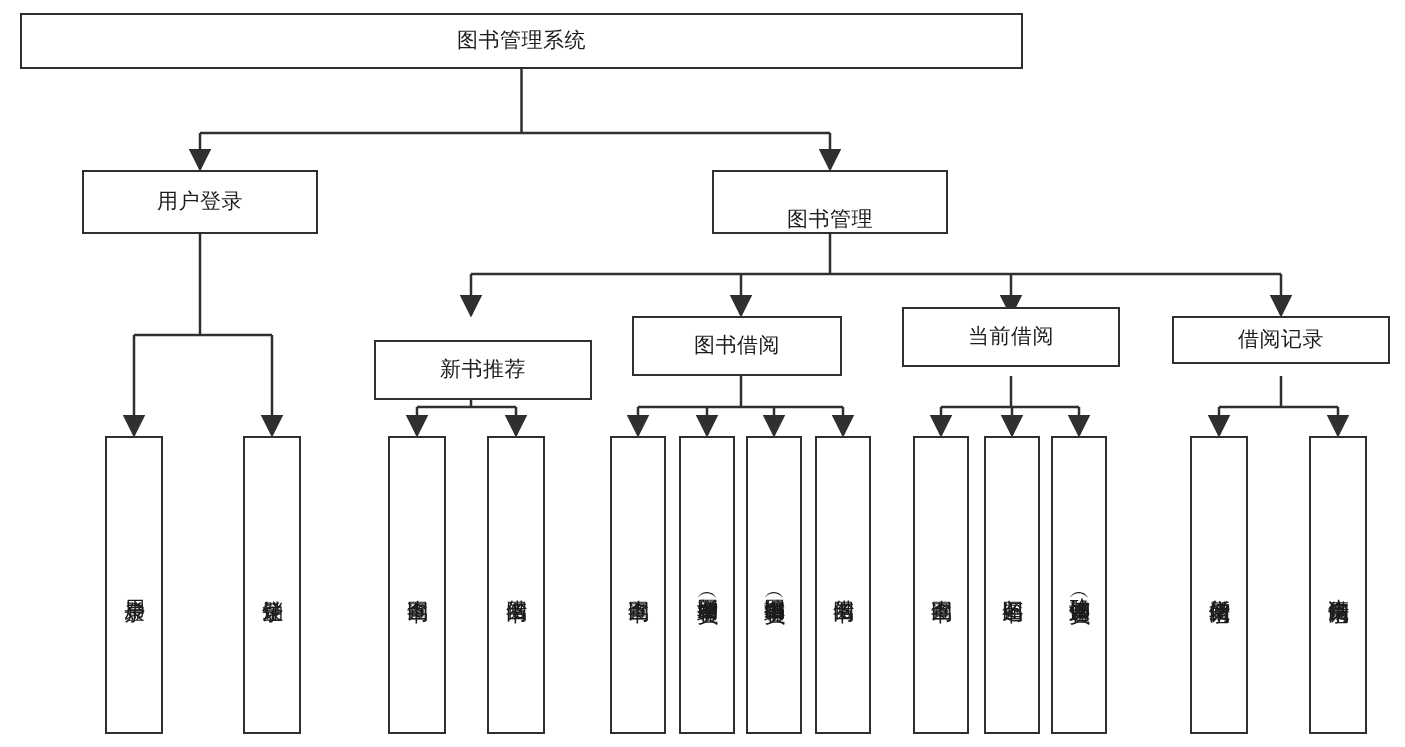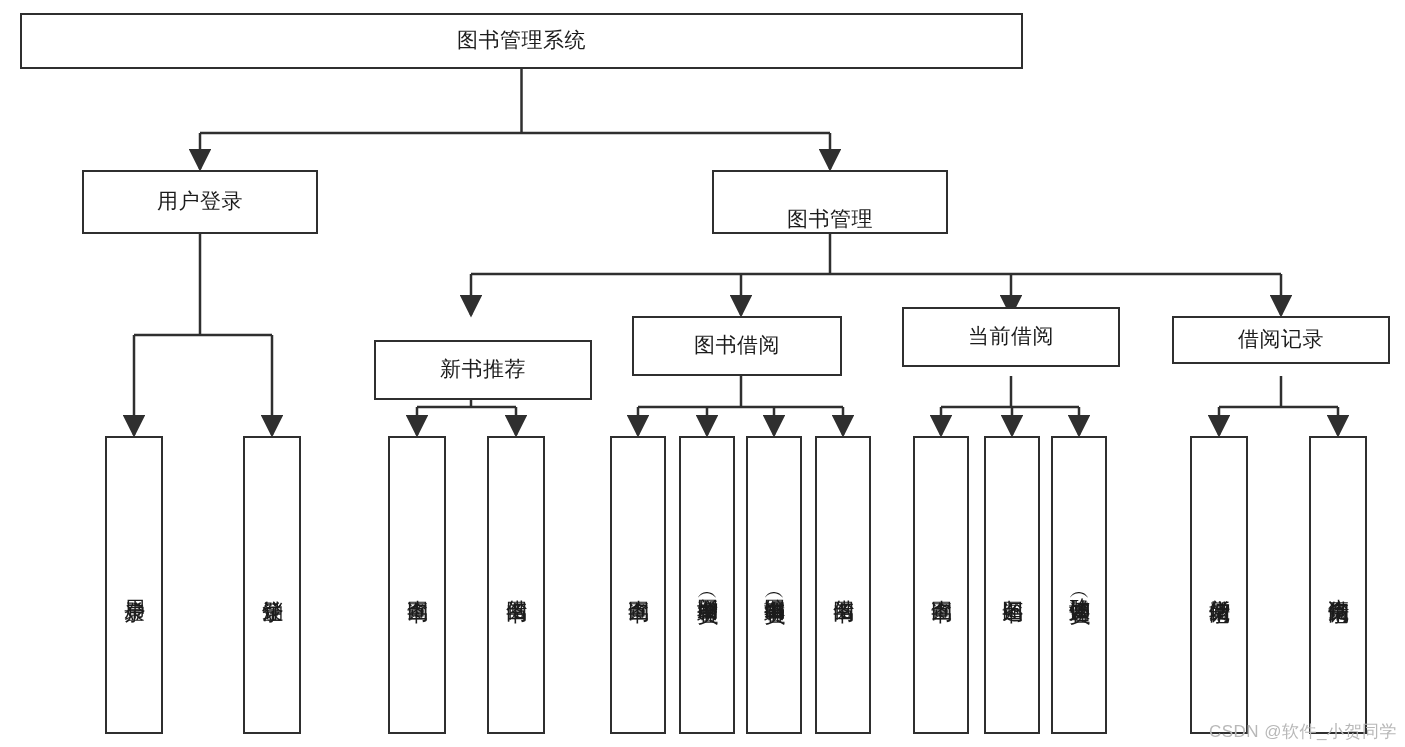--- a/index.html
+++ b/index.html
@@ -174,14 +174,13 @@
         <span class="node-label">确认归还（管理员）</span>
       </div>
       <div class="node vertical" style="left: 1190px; top: 436px; width: 58px; height: 298px;">
         <span class="node-label">新增借阅记录</span>
       </div>
       <div class="node vertical" style="left: 1309px; top: 436px; width: 58px; height: 298px;">
         <span class="node-label">查询借阅记录</span>
       </div>
     </div>
 
-  <div id="watermark">CSDN @软件_小贺同学</div>
 </div>
 
 </body></html>

